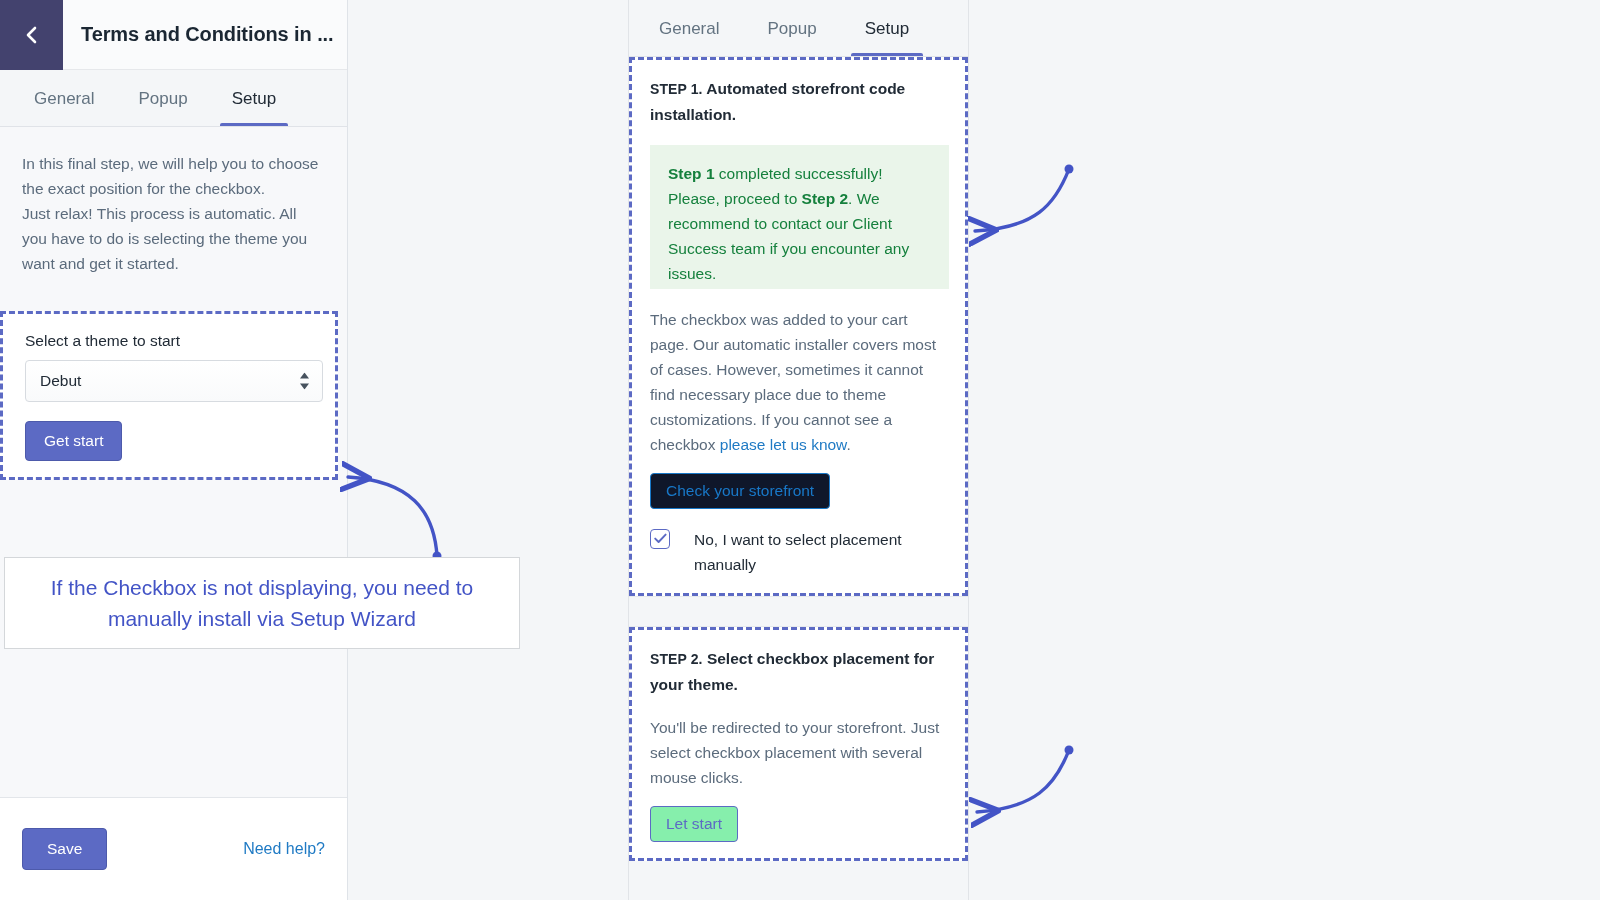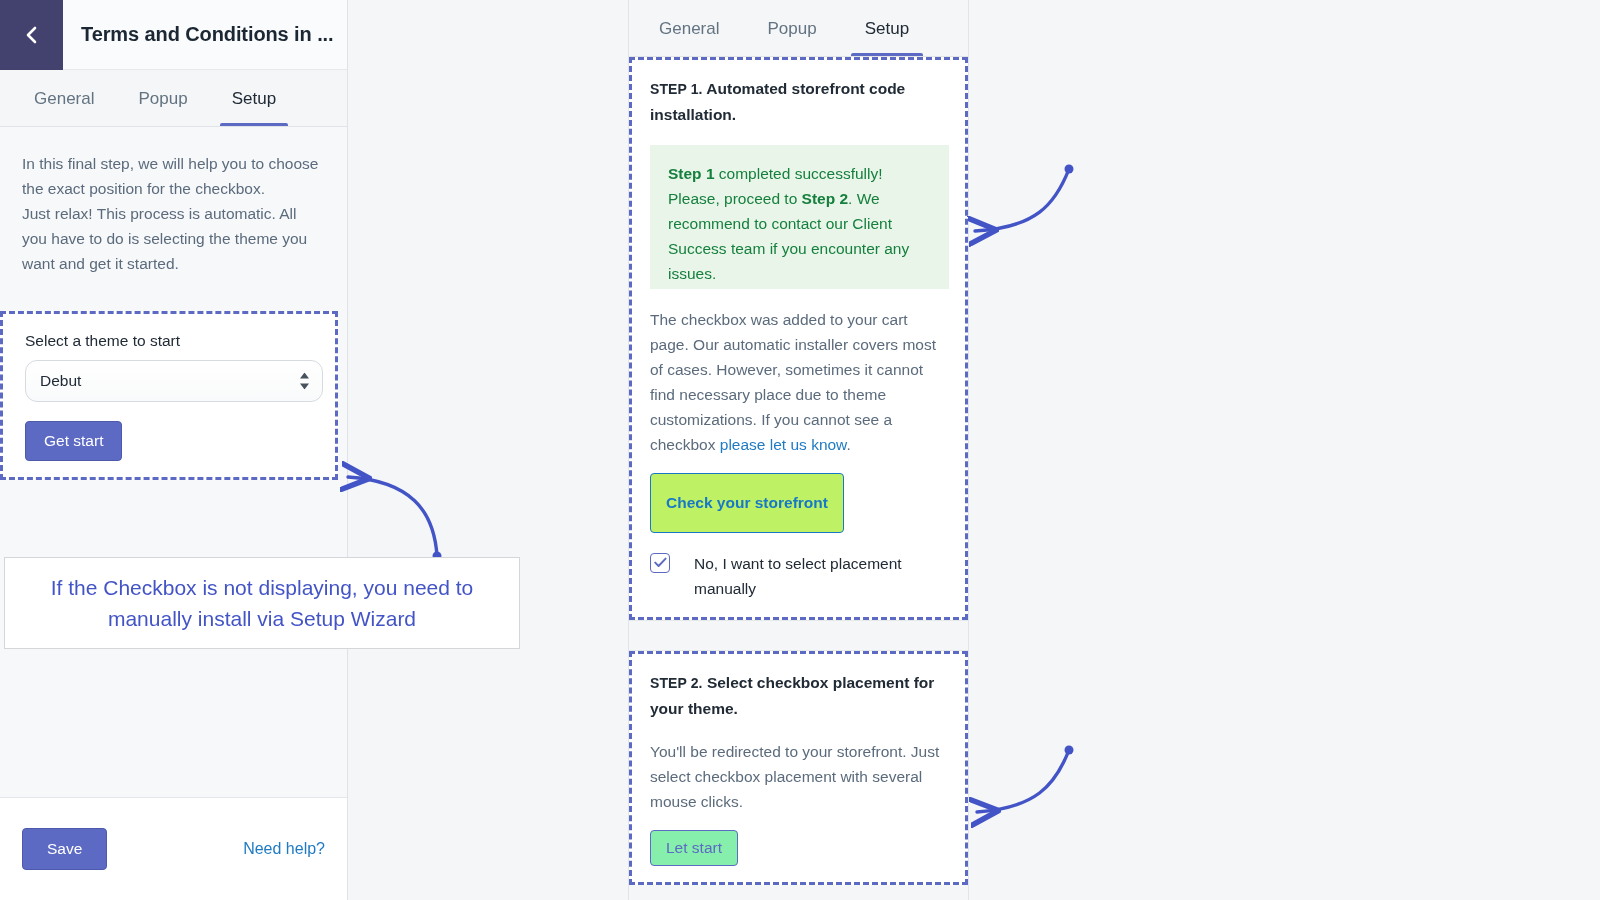--- a/index.html
+++ b/index.html
@@ -54,21 +54,21 @@
   .dashbox {
     border: 3px dashed #5c6ac4; background: #ffffff;
   }
   .theme-box {
     position: absolute; left: 0; top: 311px; width: 338px; height: 169px;
     padding: 18px 20px 20px 22px;
   }
   .field-label { font-size: 15.5px; color: #212b36; margin-bottom: 10px; }
   .select-wrap {
     position: relative; width: 298px; height: 42px;
-    border: 1px solid #d7dbe0; border-radius: 12px;
+    border: 1px solid #d7dbe0; border-radius: 4px;
     background: linear-gradient(#ffffff, #f9fafb);
     display: flex; align-items: center; padding: 0 14px;
     font-size: 15.5px; color: #212b36; cursor: pointer;
   }
   .select-arrows {
     position: absolute; right: 12px; top: 50%; transform: translateY(-50%);
     display: flex; flex-direction: column; gap: 3px;
   }
   .btn-primary {
     margin-top: 19px; display: inline-flex; align-items: center; justify-content: center;
@@ -109,22 +109,22 @@
     background: #eaf5ea; padding: 16px 16px 3px 18px; margin-top: 18px;
     font-size: 15.5px; line-height: 25px; color: #15803d;
   }
   .notice b { font-weight: bold; }
   .para {
     font-size: 15.5px; line-height: 25px; color: #5b6b7c; margin-top: 18px;
   }
   .para a { color: #1f7ac4; text-decoration: none; cursor: pointer; }
   .btn-outline-blue {
     margin-top: 16px; display: inline-flex; align-items: center; justify-content: center;
-    border: 1px solid #1878c8; color: #1878c8; background: #bef264;
-    border-radius: 4px; font-size: 15.5px; padding: 20px 15px; cursor: pointer; font-weight: bold;
+    border: 1px solid #1878c8; color: #1878c8; background: #0f172a;
+    border-radius: 4px; font-size: 15.5px; padding: 8px 15px; cursor: pointer;
   }
   .btn-outline-purple {
     margin-top: 16px; display: inline-flex; align-items: center; justify-content: center;
     border: 1px solid #5c6ac4; color: #5c6ac4; background: #86efac;
     border-radius: 4px; font-size: 15.5px; padding: 8px 15px; cursor: pointer;
   }
   .cb-row { display: flex; margin-top: 18px; gap: 24px; }
   .cb {
     width: 20px; height: 20px; flex: 0 0 auto; margin-top: 2px;
     border: 1.5px solid #5c6ac4; border-radius: 4px; background: #fff;

